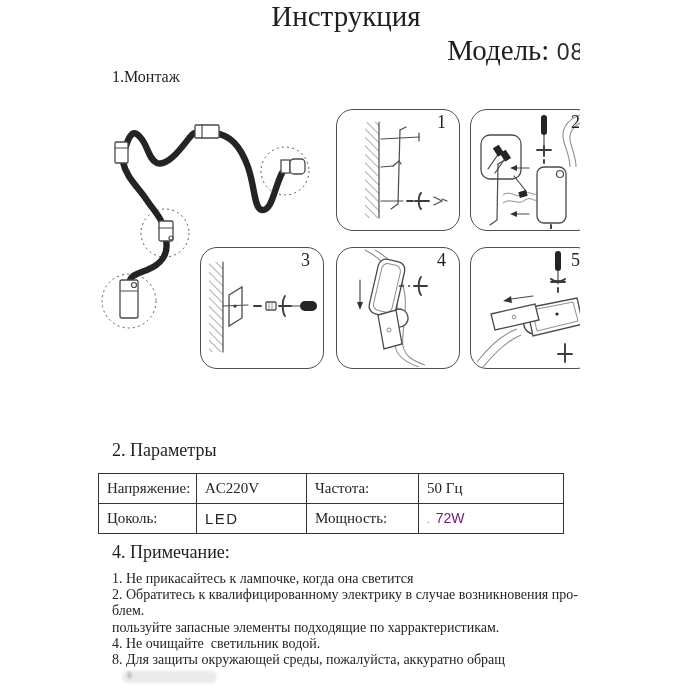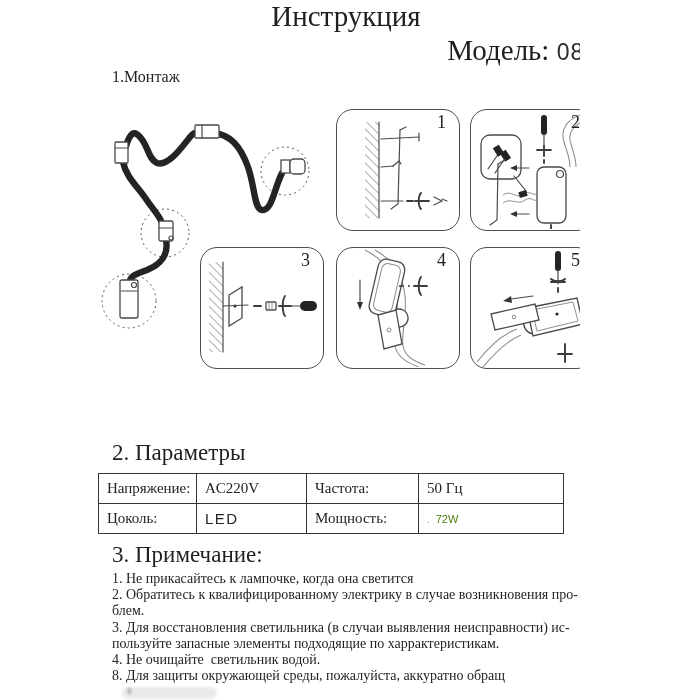--- a/index.html
+++ b/index.html
@@ -12,21 +12,21 @@
     font-size:29px; line-height:36px; color:#1f1f1f;
   }
   .model-line {
     position:absolute; top:32px; left:0; width:692px; text-align:right;
     font-size:29px; line-height:36px; color:#1f1f1f;
   }
   .model-value {
     font-family:"Liberation Sans","DejaVu Sans",sans-serif;
     font-size:23px; letter-spacing:1px; color:#2b2b2b;
   }
-  .sec-heading { position:absolute; left:112px; font-size:23px; color:#1f1f1f; }
+  .sec-heading { position:absolute; left:112px; font-size:18px; color:#1f1f1f; }
   .montage-heading { top:68px; font-size:16px; }
   .params-heading { top:440px; }
   .notes-heading { top:542px; }
 
   .main-figure { position:absolute; left:88px; top:95px; }
 
   .panel {
     position:absolute; width:124px; height:122px; background:#fff;
     border:1.5px solid #4f4f4f; border-radius:17px; box-sizing:border-box;
   }
@@ -41,21 +41,21 @@
   .params-table {
     position:absolute; left:98px; top:473px; border-collapse:collapse;
     table-layout:fixed; font-size:15px; color:#242424;
   }
   .params-table td {
     border:1.4px solid #353535; height:29px; padding:0 4px 0 8px;
     vertical-align:middle; overflow:hidden;
   }
   .sans { font-family:"Liberation Sans","DejaVu Sans",sans-serif; }
   .val-led { font-size:15px; letter-spacing:1.5px; }
-  .val-72w { font-size:11px; color:#4d7c0f; }
+  .val-72w { font-size:14px; color:#701a75; }
   .artifact { color:#8a8a8a; font-size:11px; margin-right:6px; }
 
   .notes {
     position:absolute; left:112px; top:571px; width:488px;
     font-size:14px; line-height:16.2px; color:#242424;
   }
   .note-line { white-space:pre-wrap; }
   .smudge {
     display:inline-block; position:relative; width:95px; height:12px;
     margin-left:10px; vertical-align:middle; background:#eaeaea;
@@ -323,25 +323,24 @@
     </tr>
     <tr>
       <td>Цоколь:</td>
       <td><span class="sans val-led">LED</span></td>
       <td>Мощность:</td>
       <td><span class="artifact">.</span><span class="sans val-72w">72W</span></td>
     </tr>
   </tbody>
     </table>
 
-  <div class="sec-heading notes-heading">3. Примечание:</div>
+  <div class="sec-heading notes-heading">4. Примечание:</div>
 
   <div class="notes">
     <div class="note-line">1. Не прикасайтесь к лампочке, когда она светится</div>
     <div class="note-line">2. Обратитесь к квалифицированному электрику в случае возникновения про-</div>
     <div class="note-line">блем.</div>
-    <div class="note-line">3. Для восстановления светильника (в случаи выявления неисправности) ис-</div>
     <div class="note-line">пользуйте запасные элементы подходящие по харрактеристикам.</div>
     <div class="note-line">4. Не очищайте  светильник водой.</div>
     <div class="note-line"><span>8. Для защиты окружающей среды, пожалуйста, аккуратно обращ</span><span class="smudge"></span></div>
   </div>
 
 </div>
 
 </body></html>

